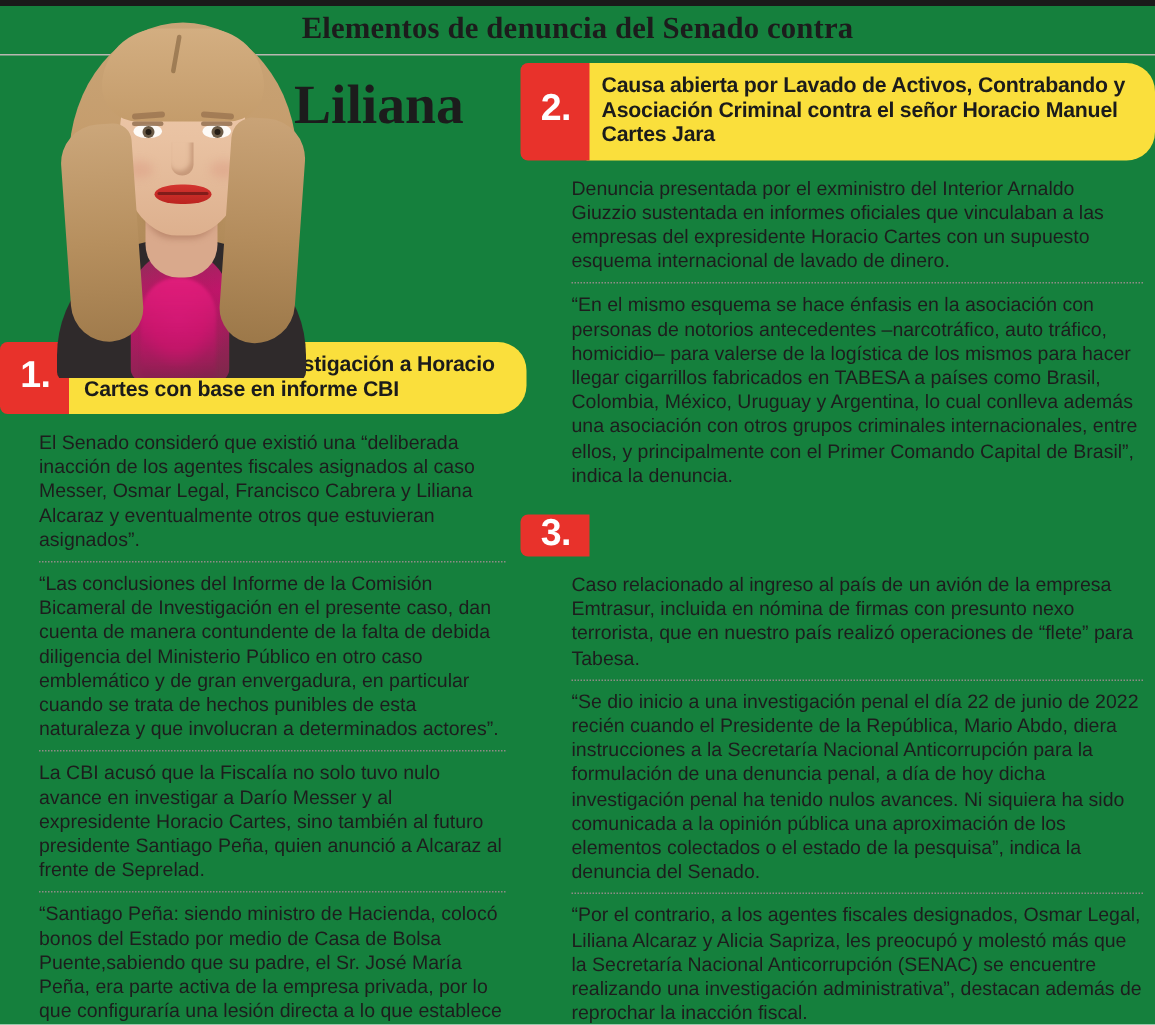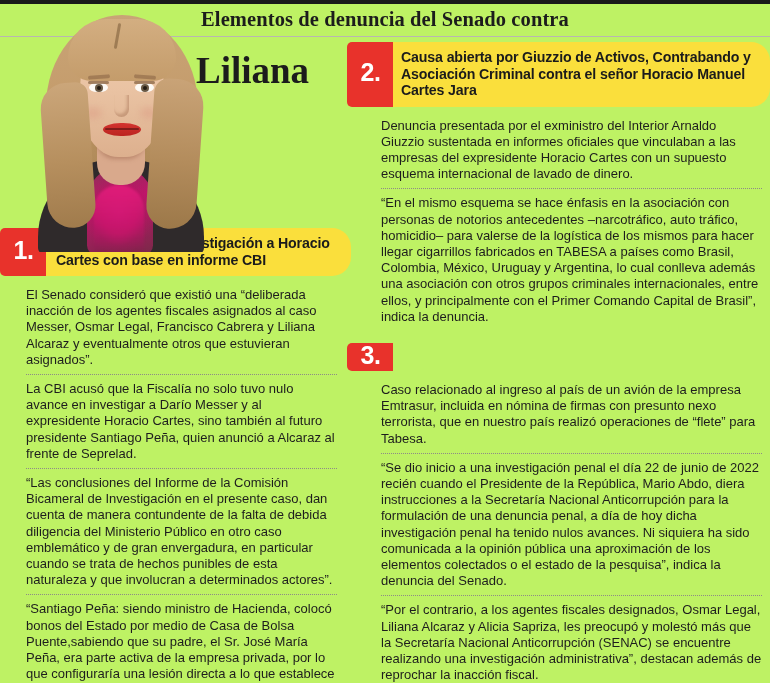--- a/index.html
+++ b/index.html
@@ -8,21 +8,21 @@
     background: #ffffff;
   }
   body {
     font-family: "Liberation Sans", sans-serif;
     -webkit-font-smoothing: antialiased;
   }
   #page {
     position: relative;
     width: 770px;
     height: 683px;
-    background: #bef264;
+    background: #15803d;
     overflow: hidden;
     box-sizing: border-box;
   }
 
   
   .top-rule {
     position: absolute;
     top: 0; left: 0;
     width: 770px;
     height: 4px;
@@ -409,33 +409,33 @@
   <div class="col col-left">
     <div class="block">
       <div class="sec-head">
         <div class="sec-badge">1.</div>
         <div class="sec-bar">
           <span class="sec-title">Darío Messer y la investigación a Horacio Cartes con base en informe CBI</span>
         </div>
       </div>
       <div class="para-list">
         <div class="para first">El Senado consideró que existió una “deliberada inacción de los agentes fiscales asignados al caso Messer, Osmar Legal, Francisco Cabrera y Liliana Alcaraz y eventualmente otros que estuvieran asignados”.</div>
+        <div class="para">“Las conclusiones del Informe de la Comisión Bicameral de Investigación en el presente caso, dan cuenta de manera contundente de la falta de debida diligencia del Ministerio Público en otro caso emblemático y de gran envergadura, en particular cuando se trata de hechos punibles de esta naturaleza y que involucran a determinados actores”.</div>
         <div class="para">La CBI acusó que la Fiscalía no solo tuvo nulo avance en investigar a Darío Messer y al expresidente Horacio Cartes, sino también al futuro presidente Santiago Peña, quien anunció a Alcaraz al frente de Seprelad.</div>
-        <div class="para">“Las conclusiones del Informe de la Comisión Bicameral de Investigación en el presente caso, dan cuenta de manera contundente de la falta de debida diligencia del Ministerio Público en otro caso emblemático y de gran envergadura, en particular cuando se trata de hechos punibles de esta naturaleza y que involucran a determinados actores”.</div>
         <div class="para">“Santiago Peña: siendo ministro de Hacienda, colocó bonos del Estado por medio de Casa de Bolsa Puente,sabiendo que su padre, el Sr. José María Peña, era parte activa de la empresa privada, por lo que configuraría una lesión directa a lo que establece la ley precedentemente mencionada en su inciso a), de la Ley 2051”, indica el informe.</div>
       </div>
     </div>
   </div>
 
   <div class="col col-right">
     <div class="block">
       <div class="sec-head">
         <div class="sec-badge">2.</div>
         <div class="sec-bar">
-          <span class="sec-title">Causa abierta por Giuzzio de Activos, Contrabando y Asociación Criminal contra el señor Horacio Manuel Cartes Jara</span>
+          <span class="sec-title">Causa abierta por Lavado de Activos, Contrabando y Asociación Criminal contra el señor Horacio Manuel Cartes Jara</span>
         </div>
       </div>
       <div class="para-list">
         <div class="para first">Denuncia presentada por el exministro del Interior Arnaldo Giuzzio sustentada en informes oficiales que vinculaban a las empresas del expresidente Horacio Cartes con un supuesto esquema internacional de lavado de dinero.</div>
         <div class="para">“En el mismo esquema se hace énfasis en la asociación con personas de notorios antecedentes –narcotráfico, auto tráfico, homicidio– para valerse de la logística de los mismos para hacer llegar cigarrillos fabricados en TABESA a países como Brasil, Colombia, México, Uruguay y Argentina, lo cual conlleva además una asociación con otros grupos criminales internacionales, entre ellos, y principalmente con el Primer Comando Capital de Brasil”, indica la denuncia.</div>
       </div>
     </div>
 
     <div class="block">
       <div class="sec-head">

